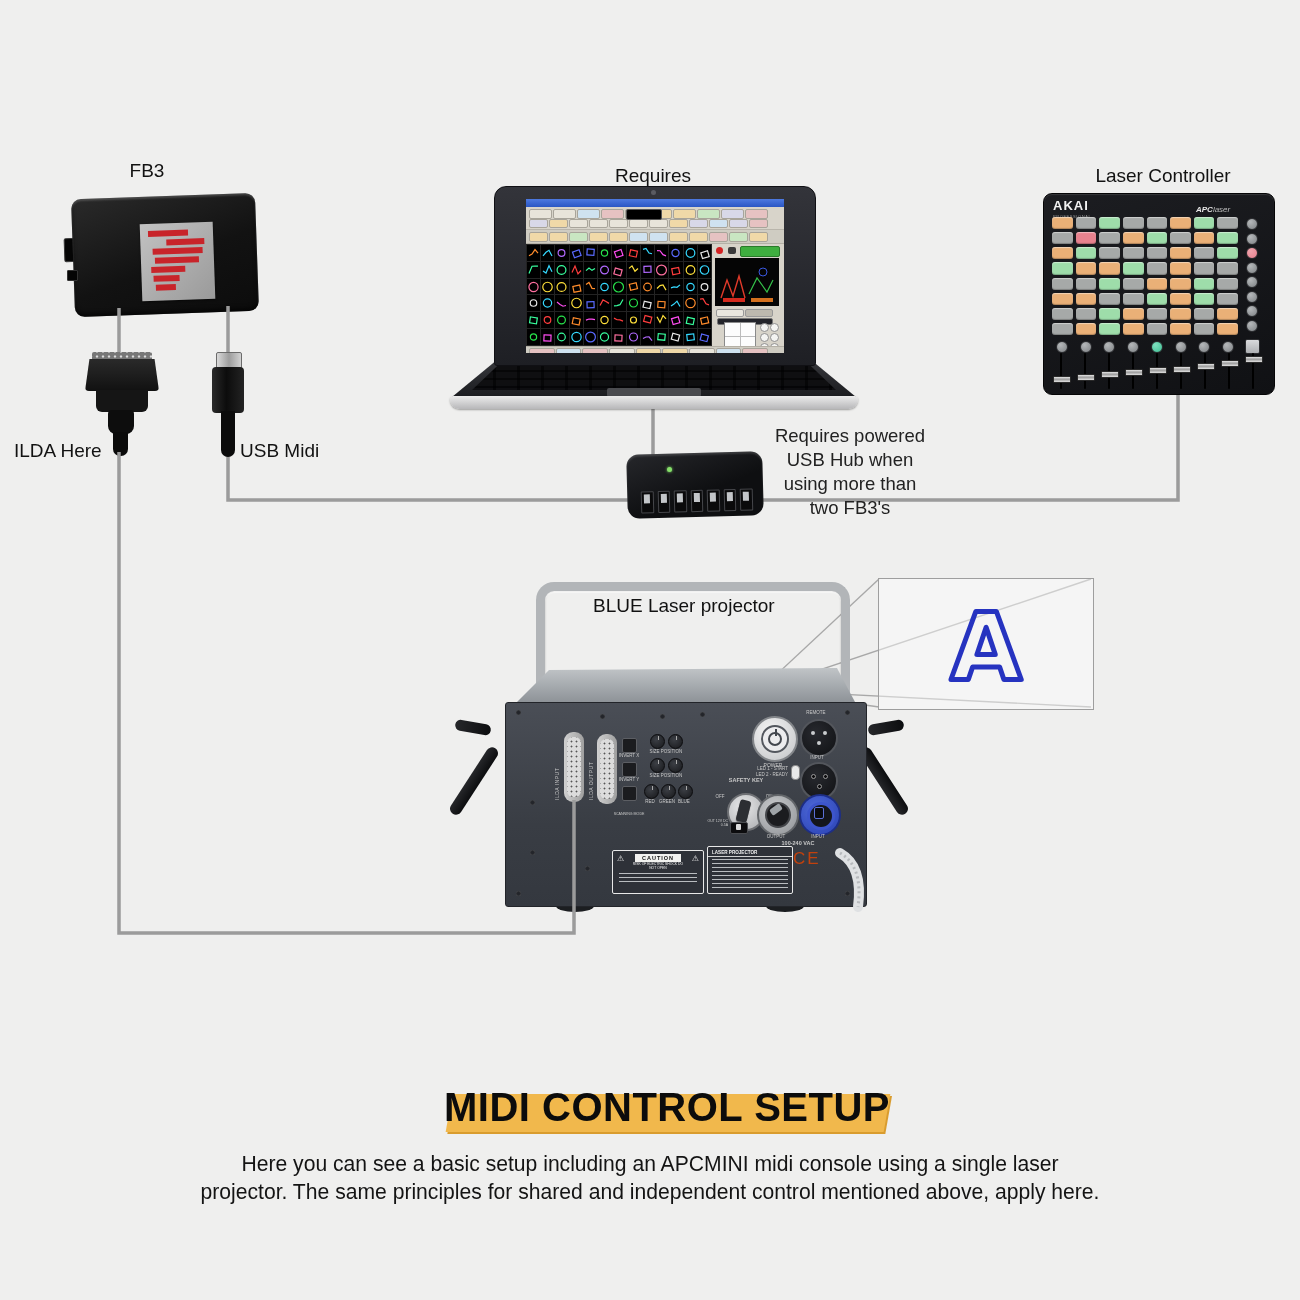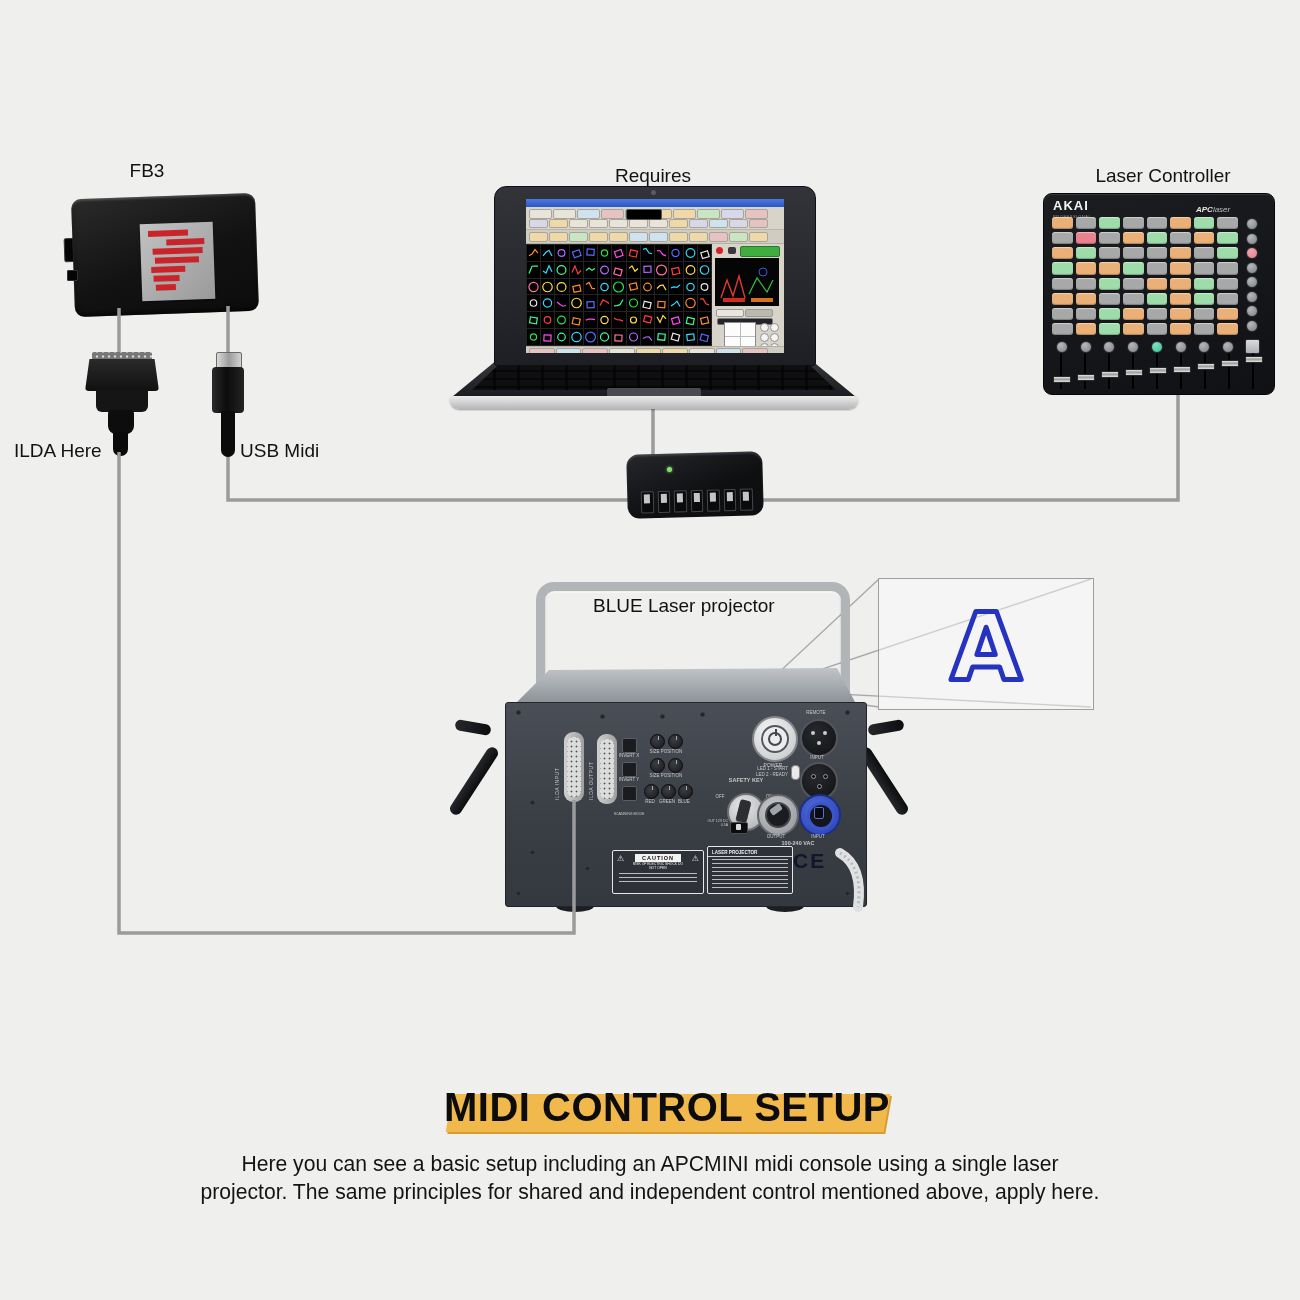--- a/index.html
+++ b/index.html
@@ -775,20 +775,26 @@
   <div class="abs hub-led"></div>
   <div class="abs hub-ports" id="hub-ports">
       <div></div>
       <div></div>
       <div></div>
       <div></div>
       <div></div>
       <div></div>
       <div></div>
     </div>
+  <div class="abs note" style="left:760px;top:424px;width:180px;">
+    <div>Requires powered</div>
+    <div>USB Hub when</div>
+    <div>using more than</div>
+    <div>two FB3's</div>
+  </div>
 
   <div class="abs pj-handle"></div>
   <div class="abs lbl" style="left:593px;top:595px;width:180px;">BLUE Laser projector</div>
   <div class="abs ant" style="left:468px;top:742px;width:12px;height:78px;transform:rotate(33deg);"></div>
   <div class="abs ant" style="left:455px;top:722px;width:36px;height:11px;transform:rotate(10deg);"></div>
   <div class="abs ant" style="left:878px;top:742px;width:12px;height:78px;transform:rotate(-33deg);"></div>
   <div class="abs ant" style="left:868px;top:722px;width:36px;height:11px;transform:rotate(-10deg);"></div>
   <div class="abs pj-foot" style="left:556px;top:900px;"></div>
   <div class="abs pj-foot" style="left:766px;top:900px;"></div>
   <div class="abs pj-top"></div>
@@ -881,21 +887,21 @@
     <div style="position:absolute;left:4px;top:3px;color:#e8e8e8;font-size:8px;">⚠</div>
     <div style="position:absolute;right:4px;top:3px;color:#e8e8e8;font-size:8px;">⚠</div>
     <div class="hd">CAUTION</div>
     <div style="margin:1px auto 0;width:52px;color:#f0f0f0;font-size:3.4px;text-align:center;line-height:3.8px;">RISK OF ELECTRIC SHOCK DO NOT OPEN</div>
     <div class="fake" style="margin:2px 6px 0;height:12px;"></div>
   </div>
   <div class="abs caut" style="left:707px;top:846px;width:84px;height:46px;">
     <div style="padding:3px 4px 1px;color:#f0f0f0;font-size:4.6px;font-weight:bold;border-bottom:1px solid #cfcfcf;">LASER PROJECTOR</div>
     <div class="fake" style="margin:2px 4px 0;height:30px;"></div>
   </div>
-  <div class="abs" style="left:793px;top:849px;font-size:21px;font-weight:bold;color:#0f172a;letter-spacing:2px;">CE</div>
+  <div class="abs" style="left:793px;top:849px;font-size:17px;font-weight:normal;color:#c2410c;letter-spacing:2px;">CE</div>
 
   <svg class="abs" style="left:820px;top:845px;" width="70" height="70">
     <path d="M20,8 C34,16 42,32 38,62" fill="none" stroke="#dfe1e3" stroke-width="10" stroke-linecap="round"></path>
     <path d="M20,8 C34,16 42,32 38,62" fill="none" stroke="#b7babd" stroke-width="3" stroke-dasharray="2 3"></path>
   </svg>
 
   <div class="abs" style="left:878px;top:578px;width:214px;height:130px;border:1.5px solid #9e9e9e;background:rgba(252,252,252,.45);">
     <svg width="214" height="130">
       <text x="107" y="100" text-anchor="middle" font-family="DejaVu Sans" font-size="92" font-weight="bold" fill="none" stroke="#2633c0" stroke-width="5" stroke-linejoin="round">A</text>
     </svg>

